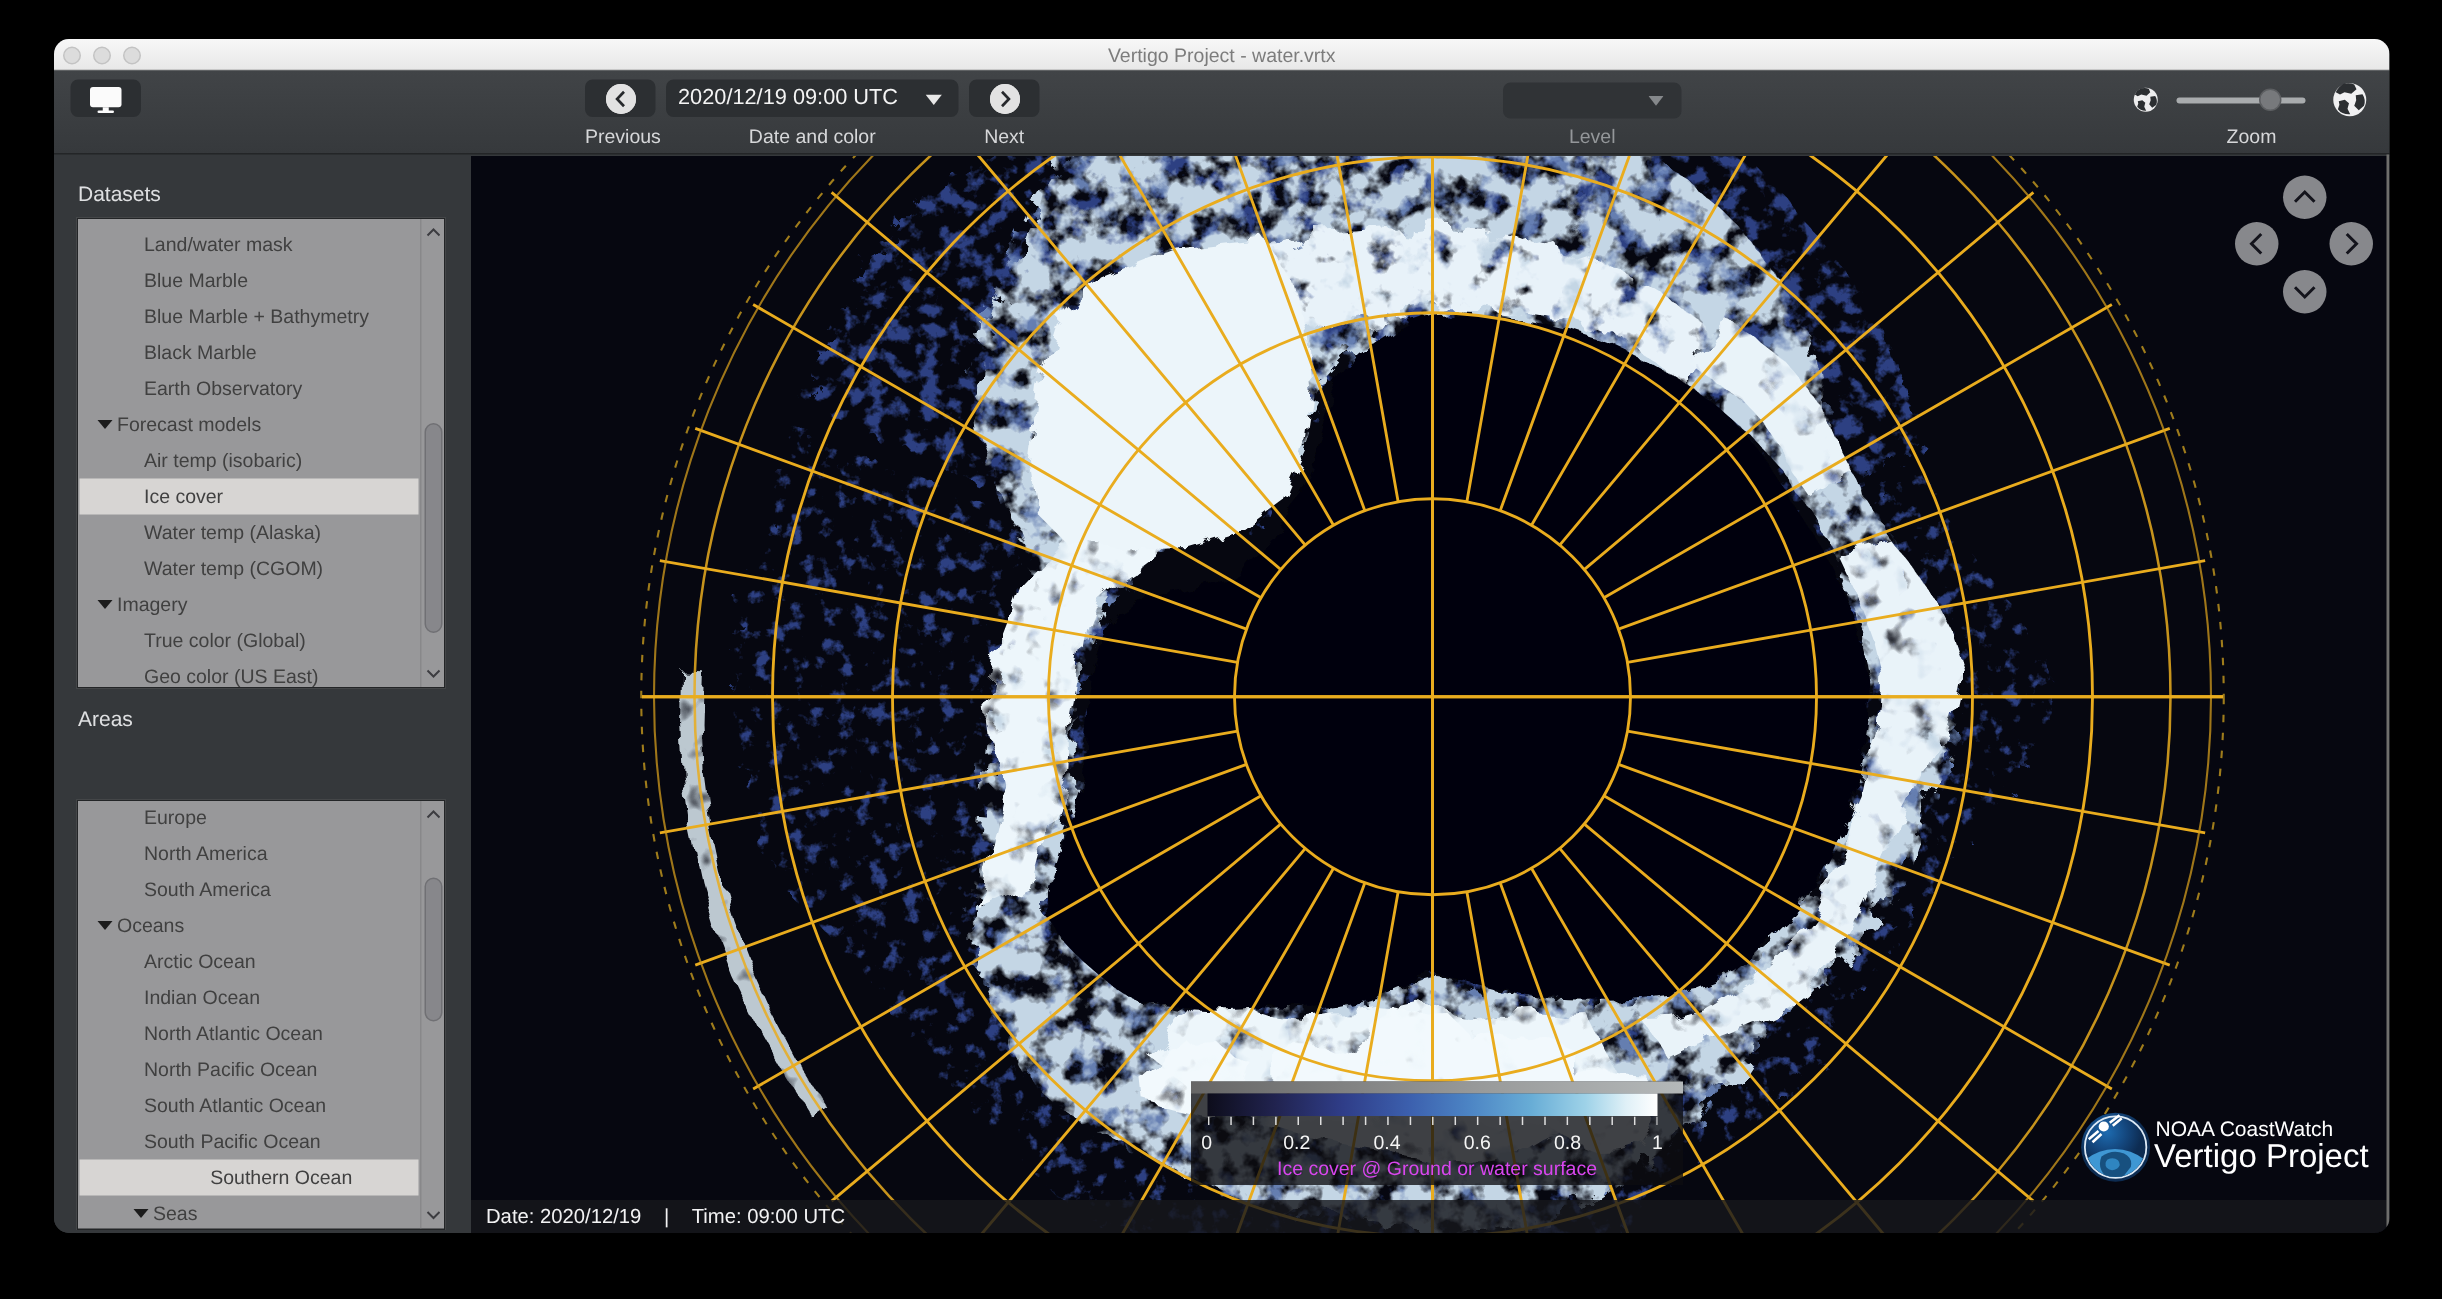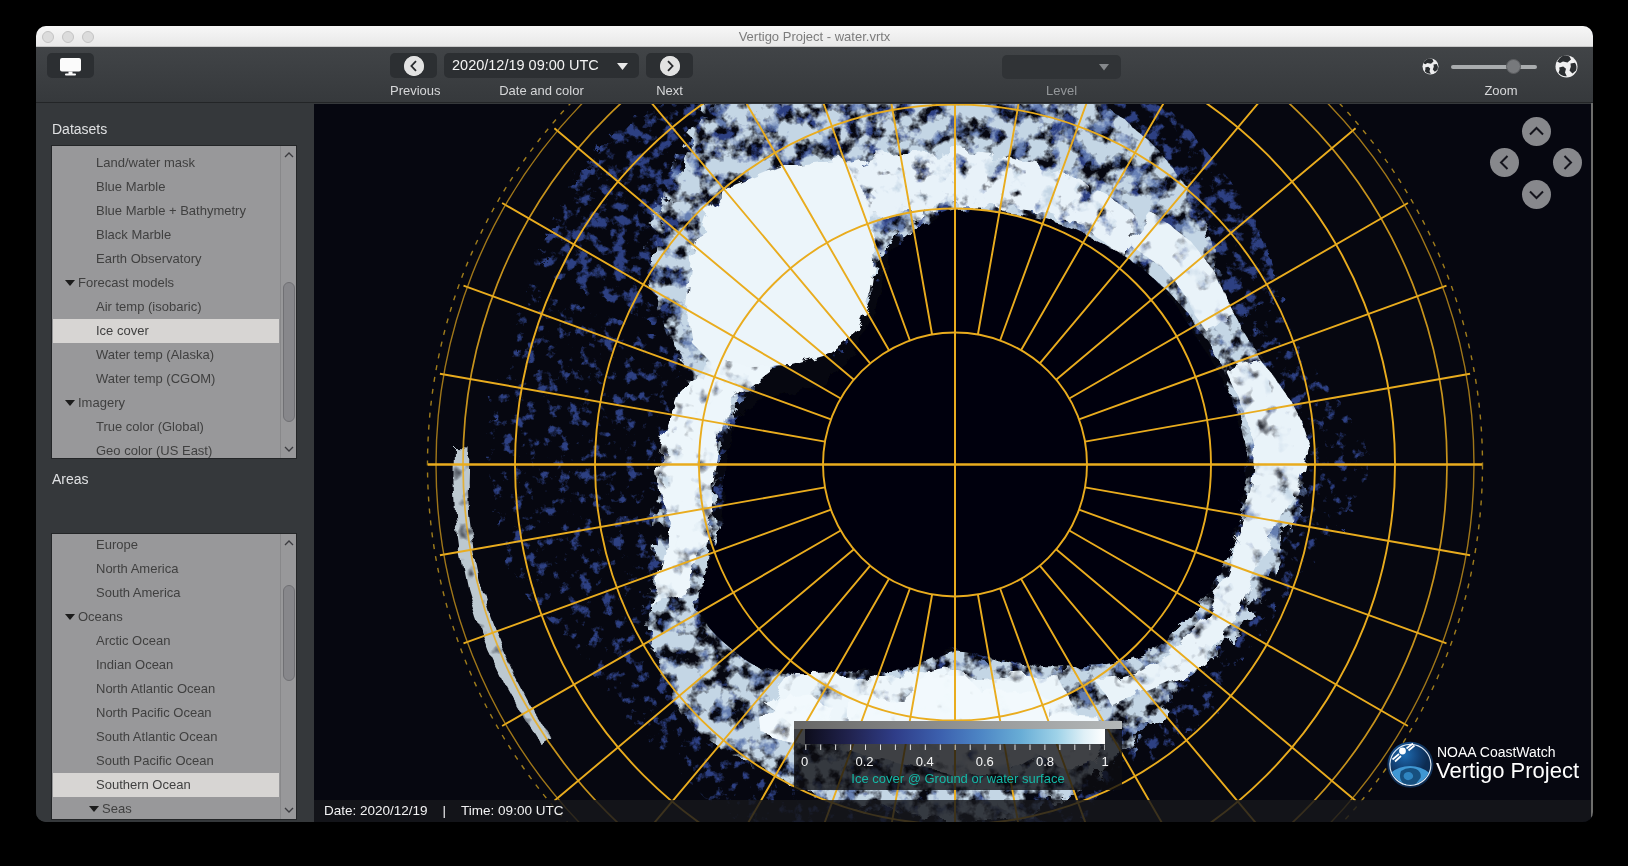--- a/index.html
+++ b/index.html
@@ -24,21 +24,21 @@
 .sbar { position:absolute; right:0; top:0; bottom:0; width:16px; border-left:1px solid #88888a; }
 .sthumb { position:absolute; left:1.5px; width:12px; background:#87878b; border:1px solid #707074; border-radius:6px; }
 .schev { position:absolute; left:3px; width:10px; height:10px; }
 #map { position:absolute; left:278px; top:78px; right:0; bottom:0; background:#060710; }
 #datebar { position:absolute; left:0; bottom:0; width:100%; height:22px; background:rgba(22,23,28,0.82); font-size:13.5px; color:#f2f2f3; line-height:22px; }
 #legend { position:absolute; left:480px; top:616.5px; width:328px; height:69px; background:rgba(13,13,17,0.78); }
 #legend .graybar { position:absolute; left:0; top:0; width:100%; height:8.5px; background:linear-gradient(90deg,#666666,#999b9b 60%,#b4b8b9); }
 #legend .cbar { position:absolute; left:10.5px; top:8.5px; width:300.5px; height:15px; background:linear-gradient(90deg,#0d0d1b 0%,#21234f 15%,#2f3d88 30%,#3c60ae 45%,#4c84c4 58%,#68add6 72%,#9ed2e8 84%,#dff0f7 93%,#ffffff 100%); }
 #legend .ticks { position:absolute; left:10.5px; top:23.5px; width:300.5px; height:7px; }
 #legend .num { position:absolute; top:33.5px; font-size:13px; color:#f5f5f5; transform:translateX(-50%); }
-#legend .cap { position:absolute; left:0; top:50.5px; width:100%; text-align:center; font-size:13px; color:#14b8a6; }
+#legend .cap { position:absolute; left:0; top:50.5px; width:100%; text-align:center; font-size:13px; color:#d946ef; }
 #logo { position:absolute; left:1065px; top:636px; width:225px; height:62px; }
 #rightedge { position:absolute; right:0px; top:77px; bottom:0; width:2px; background:#6e6e6c; }
 .navb { position:absolute; width:29px; height:29px; border-radius:50%; background:#87888c; }
 </style>
 </head>
 <body>
 <div id="win">
   <div id="titlebar">
     <div class="tl" style="left:6px;"></div>
     <div class="tl" style="left:26px;"></div>
@@ -137,21 +137,21 @@
       <div class="row ind1" style="top:-1px;">Europe</div>
         <div class="row ind1" style="top:23px;">North America</div>
         <div class="row ind1" style="top:47px;">South America</div>
         <div class="row grp" style="top:71px;"><span class="tri"></span>Oceans</div>
         <div class="row ind1" style="top:95px;">Arctic Ocean</div>
         <div class="row ind1" style="top:119px;">Indian Ocean</div>
         <div class="row ind1" style="top:143px;">North Atlantic Ocean</div>
         <div class="row ind1" style="top:167px;">North Pacific Ocean</div>
         <div class="row ind1" style="top:191px;">South Atlantic Ocean</div>
         <div class="row ind1" style="top:215px;">South Pacific Ocean</div>
-        <div class="row ind1 sel" style="top:239px;">Southern Ocean</div>
+        <div class="row ind1 sel" style="top:239px;text-align:center;">Southern Ocean</div>
         <div class="row grp" style="top:263px;padding-left:36px;"><span class="tri"></span>Seas</div>
         <div class="row ind1" style="top:287px;">Arabian Sea</div>
       <div class="sbar">
         <svg class="schev" style="top:4px;">
             <path d="M1 7 L5 3 L9 7" stroke="#3c3c40" stroke-width="1.3" fill="none"></path>
           </svg>
         <svg class="schev" style="bottom:4px;">
             <path d="M1 3 L5 7 L9 3" stroke="#3c3c40" stroke-width="1.3" fill="none"></path>
           </svg>
         <div class="sthumb" style="top:51px; height:96px;"></div>

